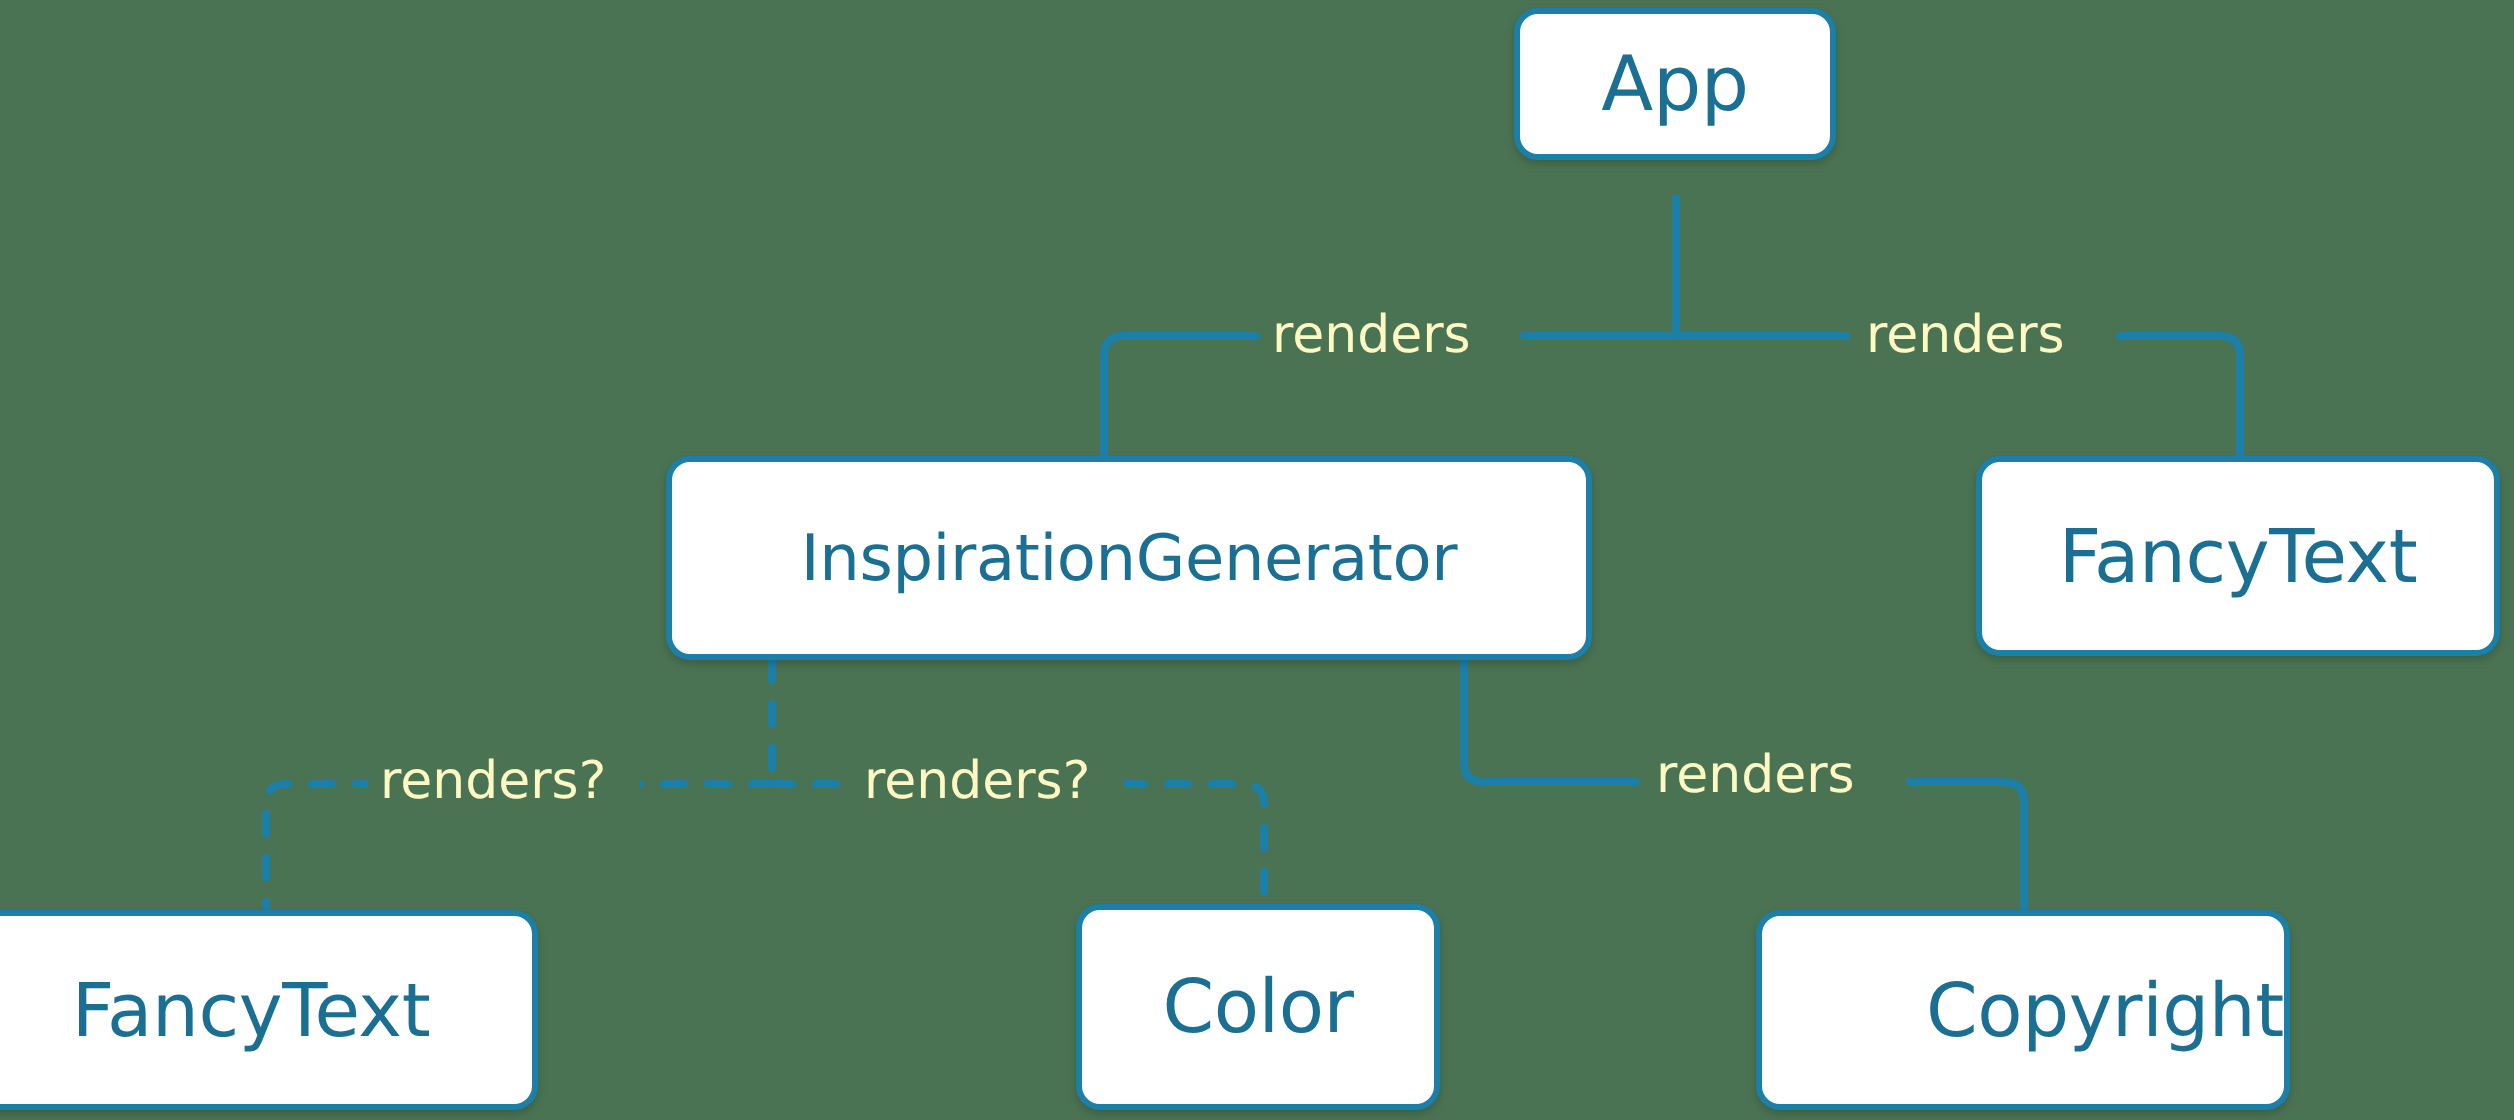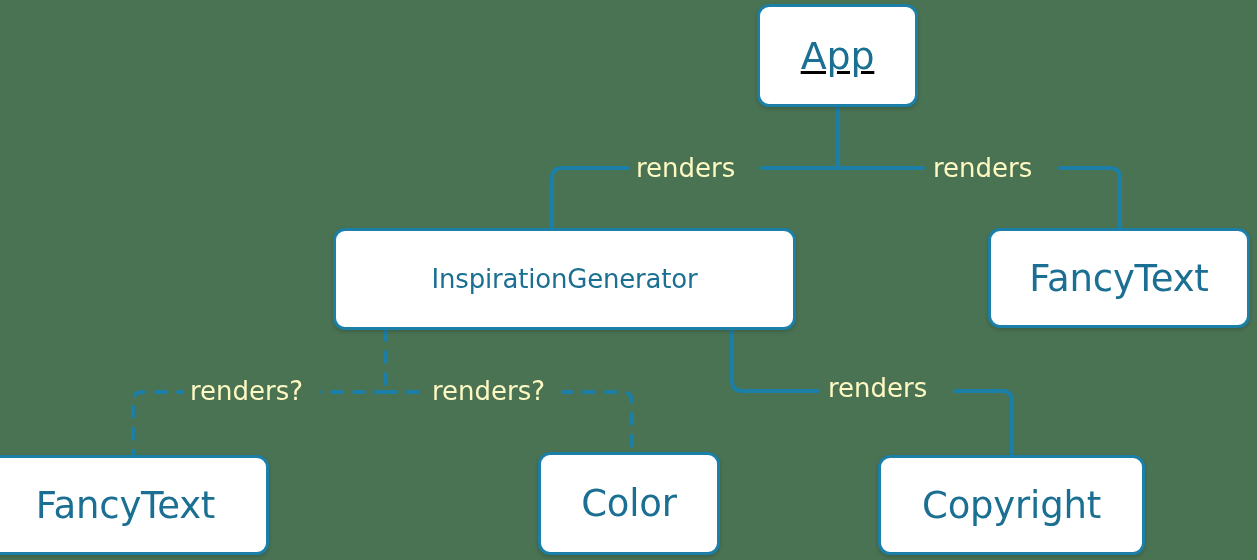--- a/index.html
+++ b/index.html
@@ -40,29 +40,29 @@
     box-shadow: 0 2px 4px rgba(0,0,0,0.18);
   }
   .node-label {
     color: #1a6f92;
     font-size: 37px;
     font-weight: 400;
     letter-spacing: -0.2px;
     white-space: nowrap;
     line-height: 1;
   }
-  .node-app       { left: 757px;  top: 4px;   width: 161px; height: 103px; text-decoration: underline; }
+  .node-app       { left: 757px;  top: 4px;   width: 161px; height: 76px; }
   .node-inspgen   { left: 333px;  top: 228px; width: 463px; height: 102px; }
   .node-fancy-top { left: 988px;  top: 228px; width: 262px; height: 100px; }
   .node-fancy-bot { left: -18px;  top: 455px; width: 287px; height: 100px; }
   .node-color     { left: 538px;  top: 452px; width: 182px; height: 103px; }
-  .node-copyright { left: 878px;  top: 455px; width: 267px; height: 100px; }
+  .node-copyright { left: 878px;  top: 455px; width: 267px; height: 100px; justify-content: flex-end; }
 
   .node-app .node-label       { font-size: 38px; }
-  .node-inspgen .node-label   { font-size: 26px; }
+  .node-inspgen .node-label   { font-size: 32px; }
 
   .edge-label {
     position: absolute;
     color: #fef9c3;
     font-size: 26px;
     line-height: 1;
     white-space: nowrap;
     font-weight: 400;
   }
   .lbl-renders-left   { left: 636px; top: 155px; }

